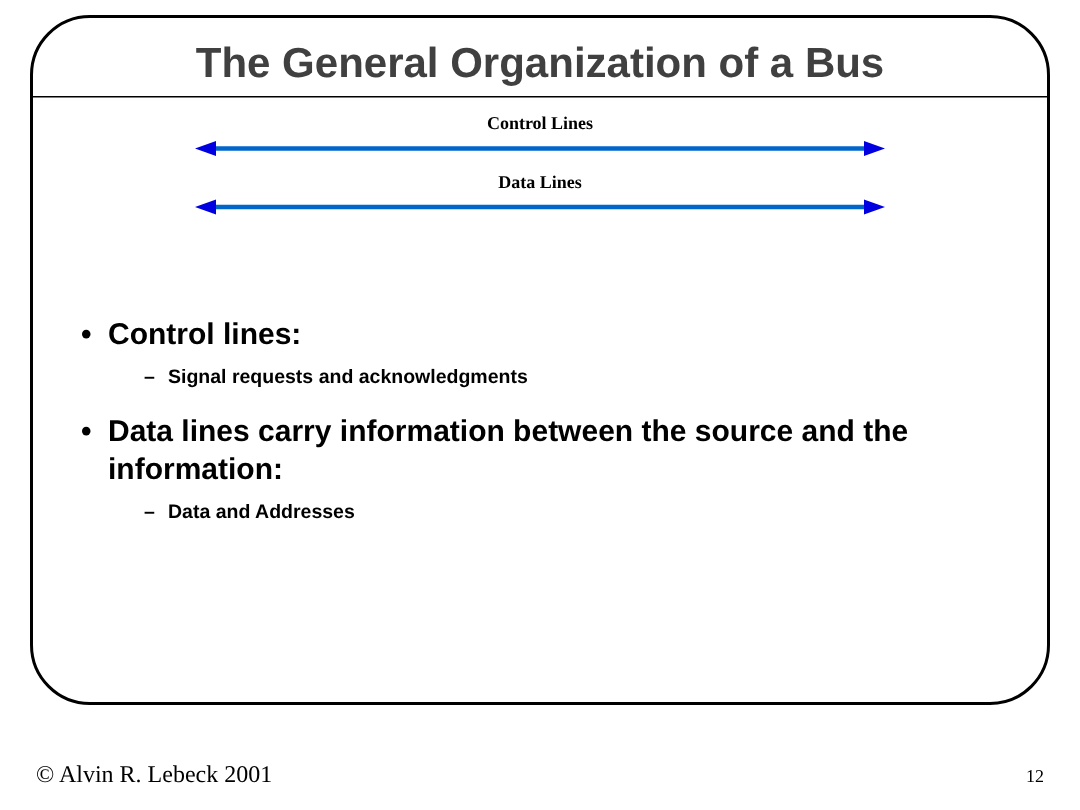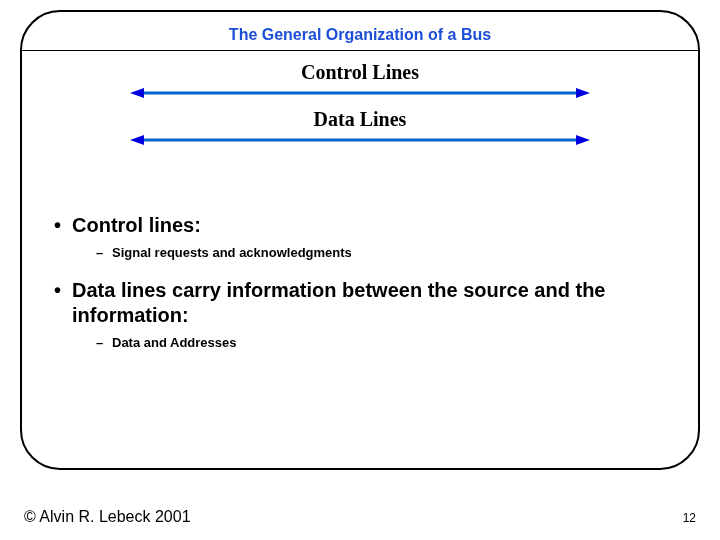--- a/index.html
+++ b/index.html
@@ -8,40 +8,40 @@
     position: absolute;
     left: 20px; top: 10px;
     width: 680px; height: 460px;
     border: 2px solid #000;
     border-radius: 40px;
     padding: 14px 0 0 0;
     overflow: hidden;
   }
   .title-wrap { text-align: center; }
   .title {
-    font-size: 16px;
+    font-size: 28px;
     font-weight: bold;
-    color: #1d4ed8;
+    color: #404040;
     padding: 0 40px 6px 40px;
     display: inline-block;
   }
   .title-rule {
     border: none;
     border-top: 1.5px solid #000;
     margin: 0;
   }
   .diagram {
     margin: 10px auto 20px auto;
     width: 460px;
   }
   .dlabel {
     text-align: center;
     font-family: "Times New Roman", Times, serif;
     font-weight: bold;
-    font-size: 20px;
+    font-size: 12px;
     margin-bottom: 2px;
   }
   .arrow-line {
     height: 14px;
     display: flex;
     align-items: center;
     justify-content: center;
     margin-bottom: 8px;
   }
   .arrow-line svg { width: 100%; height: 14px; }
@@ -76,21 +76,21 @@
     content: "–";
     position: absolute;
     left: 24px;
     top: 0;
   }
   .footer {
     position: absolute;
     left: 24px;
     bottom: 14px;
     width: 672px;
-    font-family: Liberation Sans, sans-serif;
+    font-family: Liberation Serif, serif;
     font-size: 16px;
     display: flex;
     justify-content: space-between;
     align-items: baseline;
   }
   .pagenum { font-size: 12px; }
 </style>
 </head>
 <body>
 

